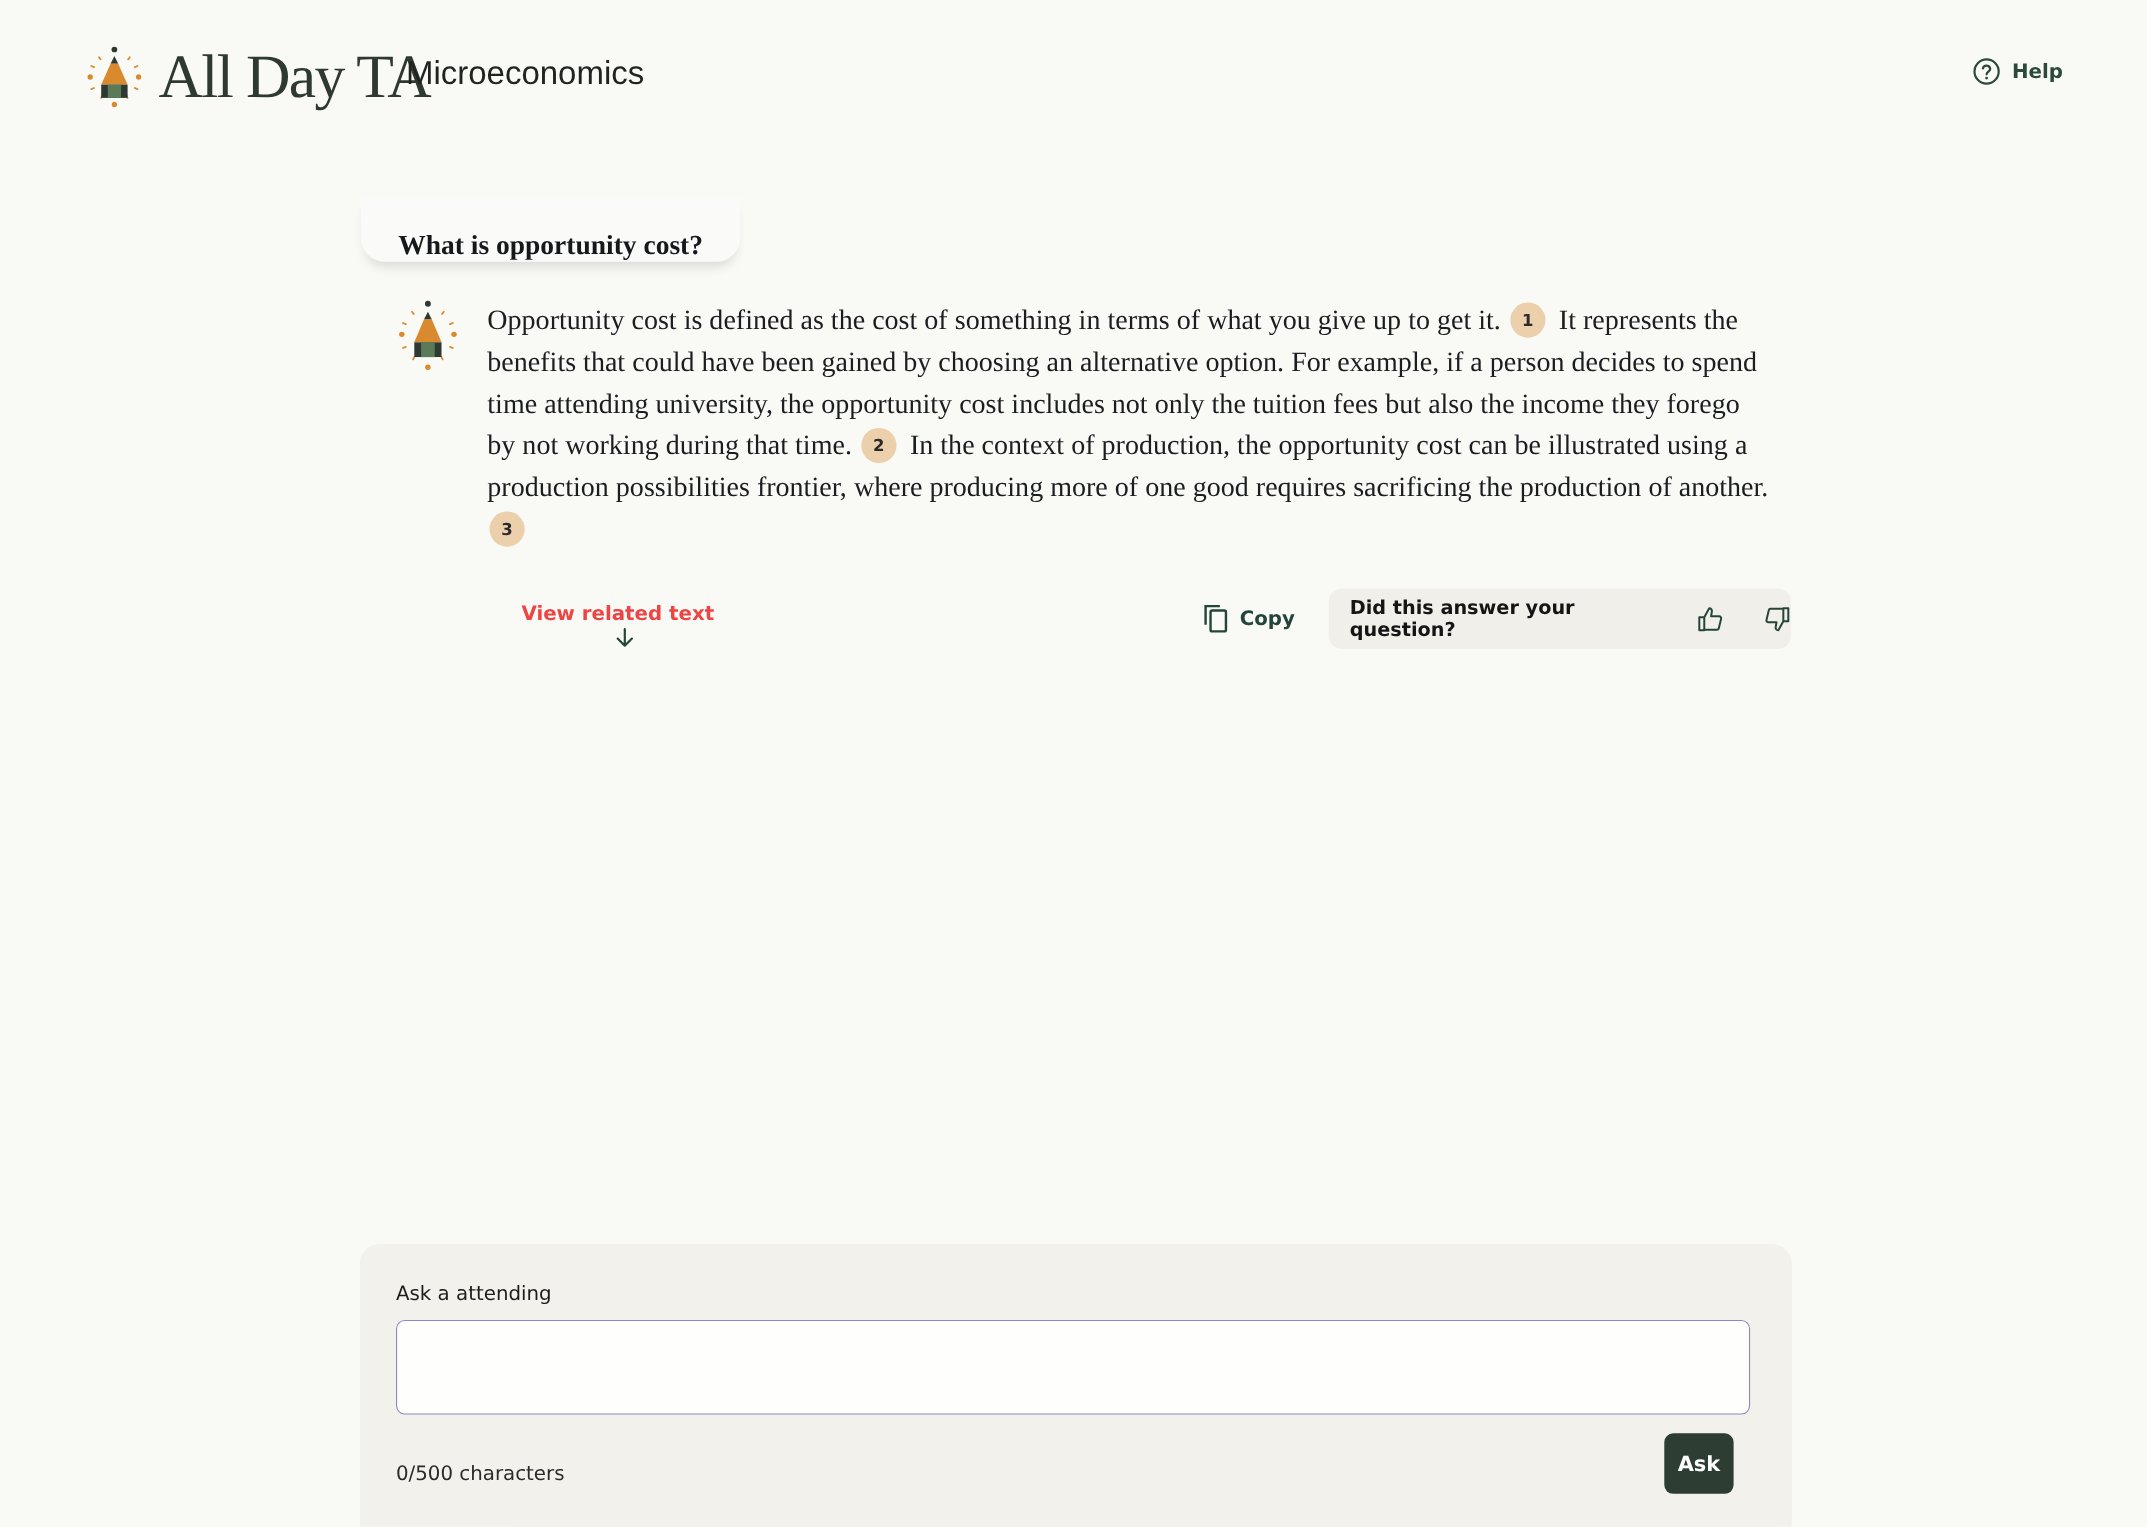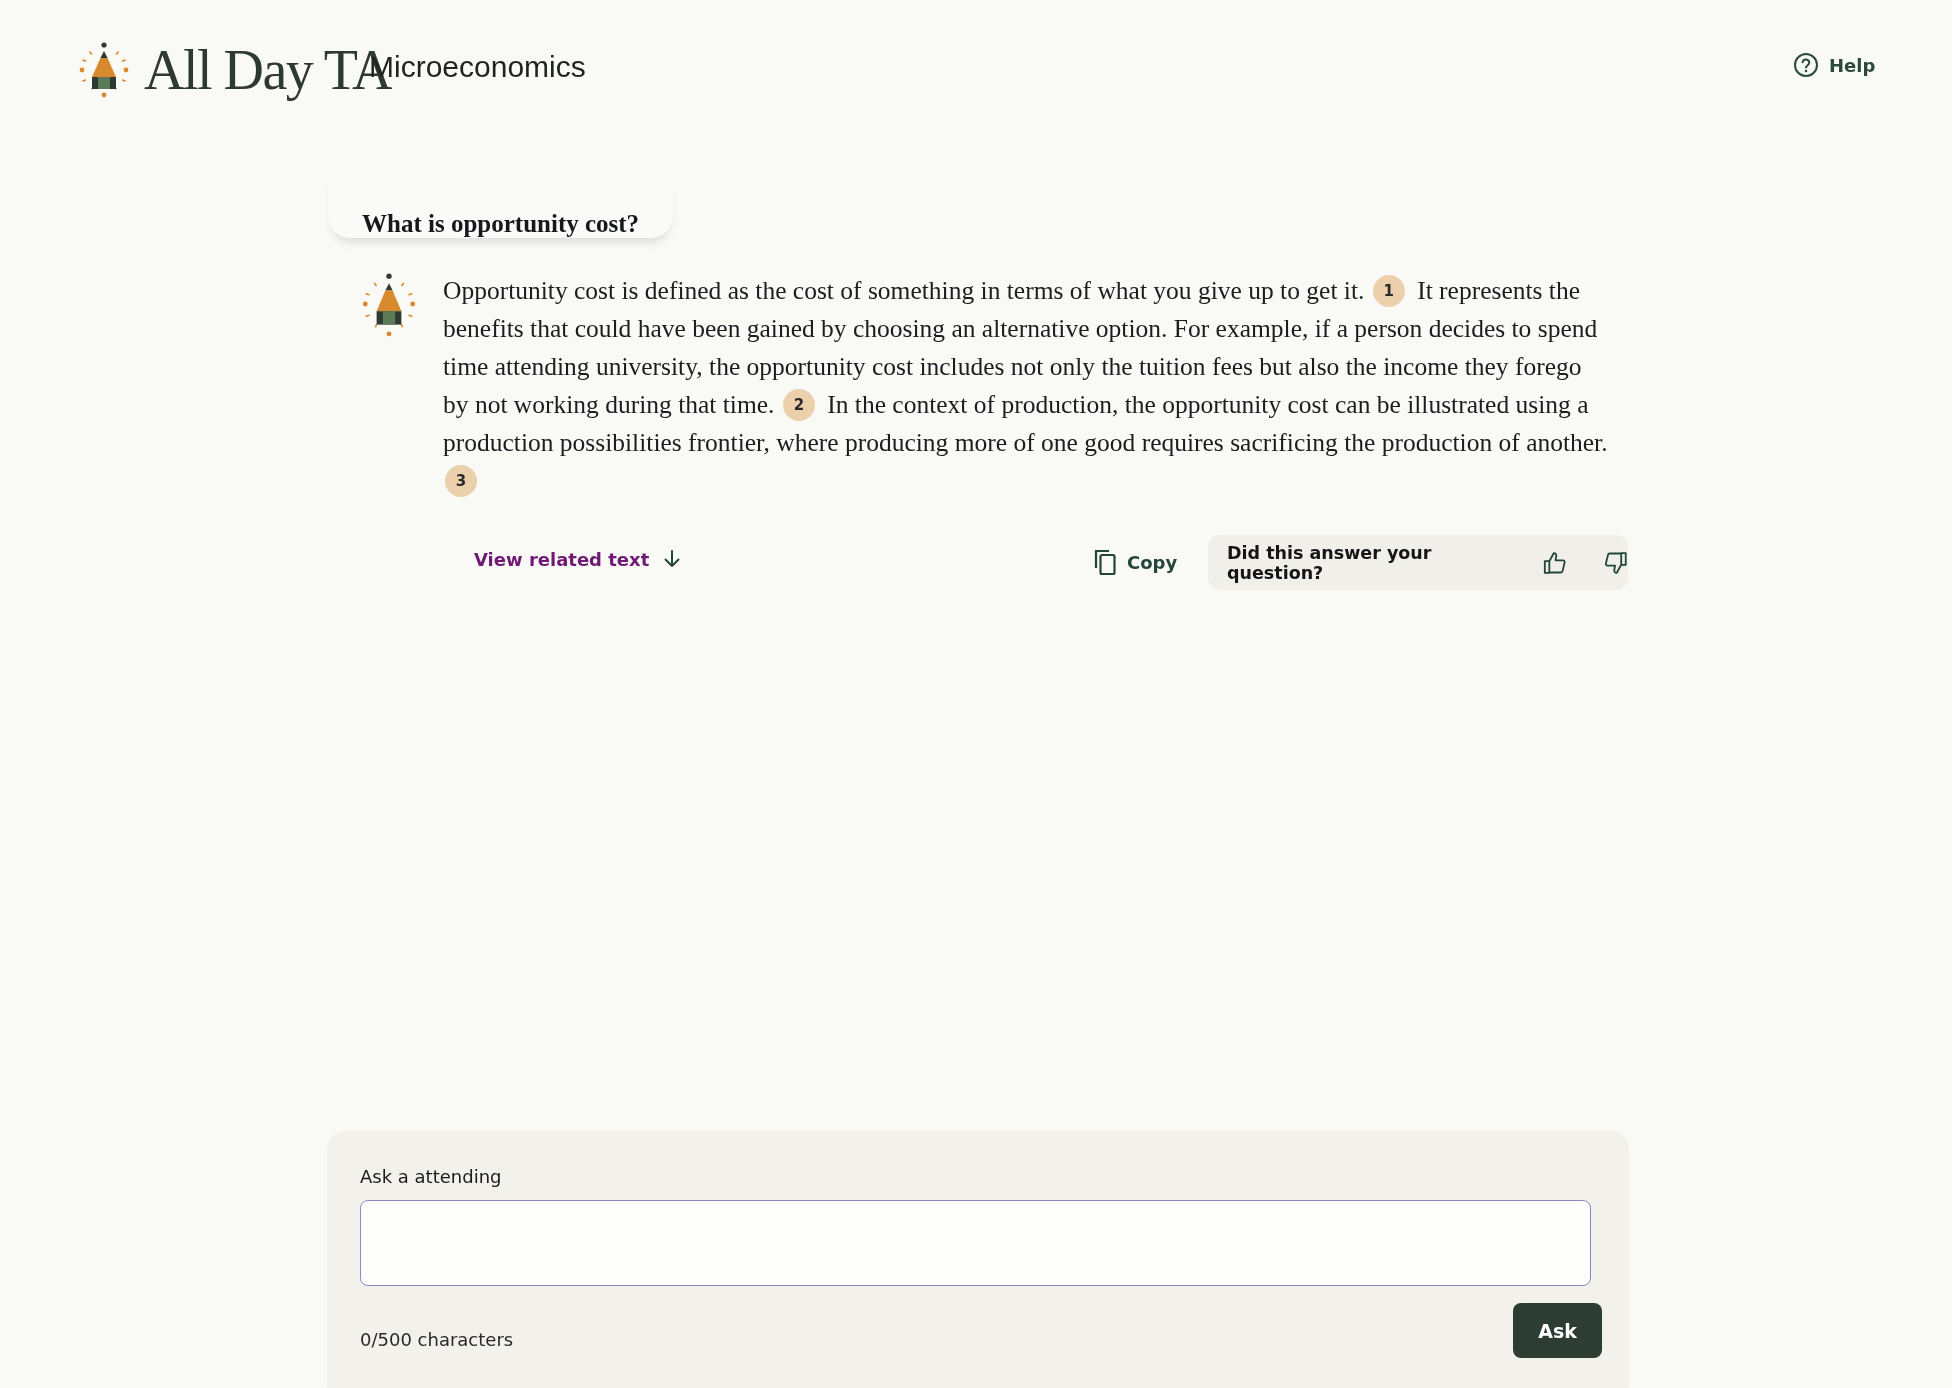--- a/index.html
+++ b/index.html
@@ -35,21 +35,21 @@
   }
   .cite {
     display:inline-flex; align-items:center; justify-content:center;
     width:32px; height:32px; border-radius:50%;
     background:#ecd0ac; color:#2a2a2a;
     font-family:"DejaVu Sans", sans-serif; font-weight:bold; font-size:15px;
     vertical-align:3px; margin:0 6px 0 2px; cursor:pointer;
   }
 
   
-  .related { position:absolute; left:474px; top:548px; display:flex; align-items:center; color:#701a75; font-family:"DejaVu Sans", sans-serif; font-weight:bold; font-size:18px; cursor:pointer; }
+  .related { position:absolute; left:474px; top:548px; display:flex; align-items:center; color:#ef4444; font-family:"DejaVu Sans", sans-serif; font-weight:bold; font-size:18px; cursor:pointer;flex-direction:column; }
   .related svg { width:22px; height:22px; margin-left:12px; }
   .copy { position:absolute; left:1093px; top:548px; display:flex; align-items:center; color:#24463a; font-family:"DejaVu Sans", sans-serif; font-weight:bold; font-size:18px; cursor:pointer; }
   .copy svg { width:24px; height:28px; margin-right:10px; }
   .feedback {
     position:absolute; left:1208px; top:535px; width:420px; height:55px;
     background:#f1efea; border-radius:12px;
     display:flex; align-items:center; padding-left:19px; box-sizing:border-box;gap:16px;
   }
   .feedback-label { font-family:"DejaVu Sans", sans-serif; font-weight:bold; font-size:17.5px; color:#151515; }
   .thumb { width:26px; height:26px; margin-left:22px; cursor:pointer; }
@@ -62,21 +62,21 @@
   }
   .ask-label { position:absolute; left:33px; top:35px; font-family:"DejaVu Sans", sans-serif; font-size:18px; color:#1c1c1c; }
   .ask-input {
     position:absolute; left:33px; top:69px; width:1231px; height:86px;
     border:1.5px solid #8e87c4; border-radius:8px; background:#fefefd;
     box-sizing:border-box; padding:12px 14px;
     font-family:"DejaVu Sans", sans-serif; font-size:18px; outline:none; resize:none;
   }
   .char-count { position:absolute; left:33px; top:198px; font-family:"DejaVu Sans", sans-serif; font-size:18px; color:#2a2a2a;text-align:center; }
   .ask-btn {
-    position:absolute; left:1186px; top:172px; width:89px; height:55px;
+    position:absolute; left:1186px; top:172px; width:63px; height:55px;
     background:#2d3d33; color:#fff; border:none; border-radius:8px;
     font-family:"DejaVu Sans", sans-serif; font-weight:bold; font-size:19px; cursor:pointer;
   }
 </style>
 </head>
 <body>
 
 <div class="logo">
   <svg viewBox="0 0 56 58">
     <circle cx="28" cy="4" r="2.6" fill="#2e3a31"></circle>

